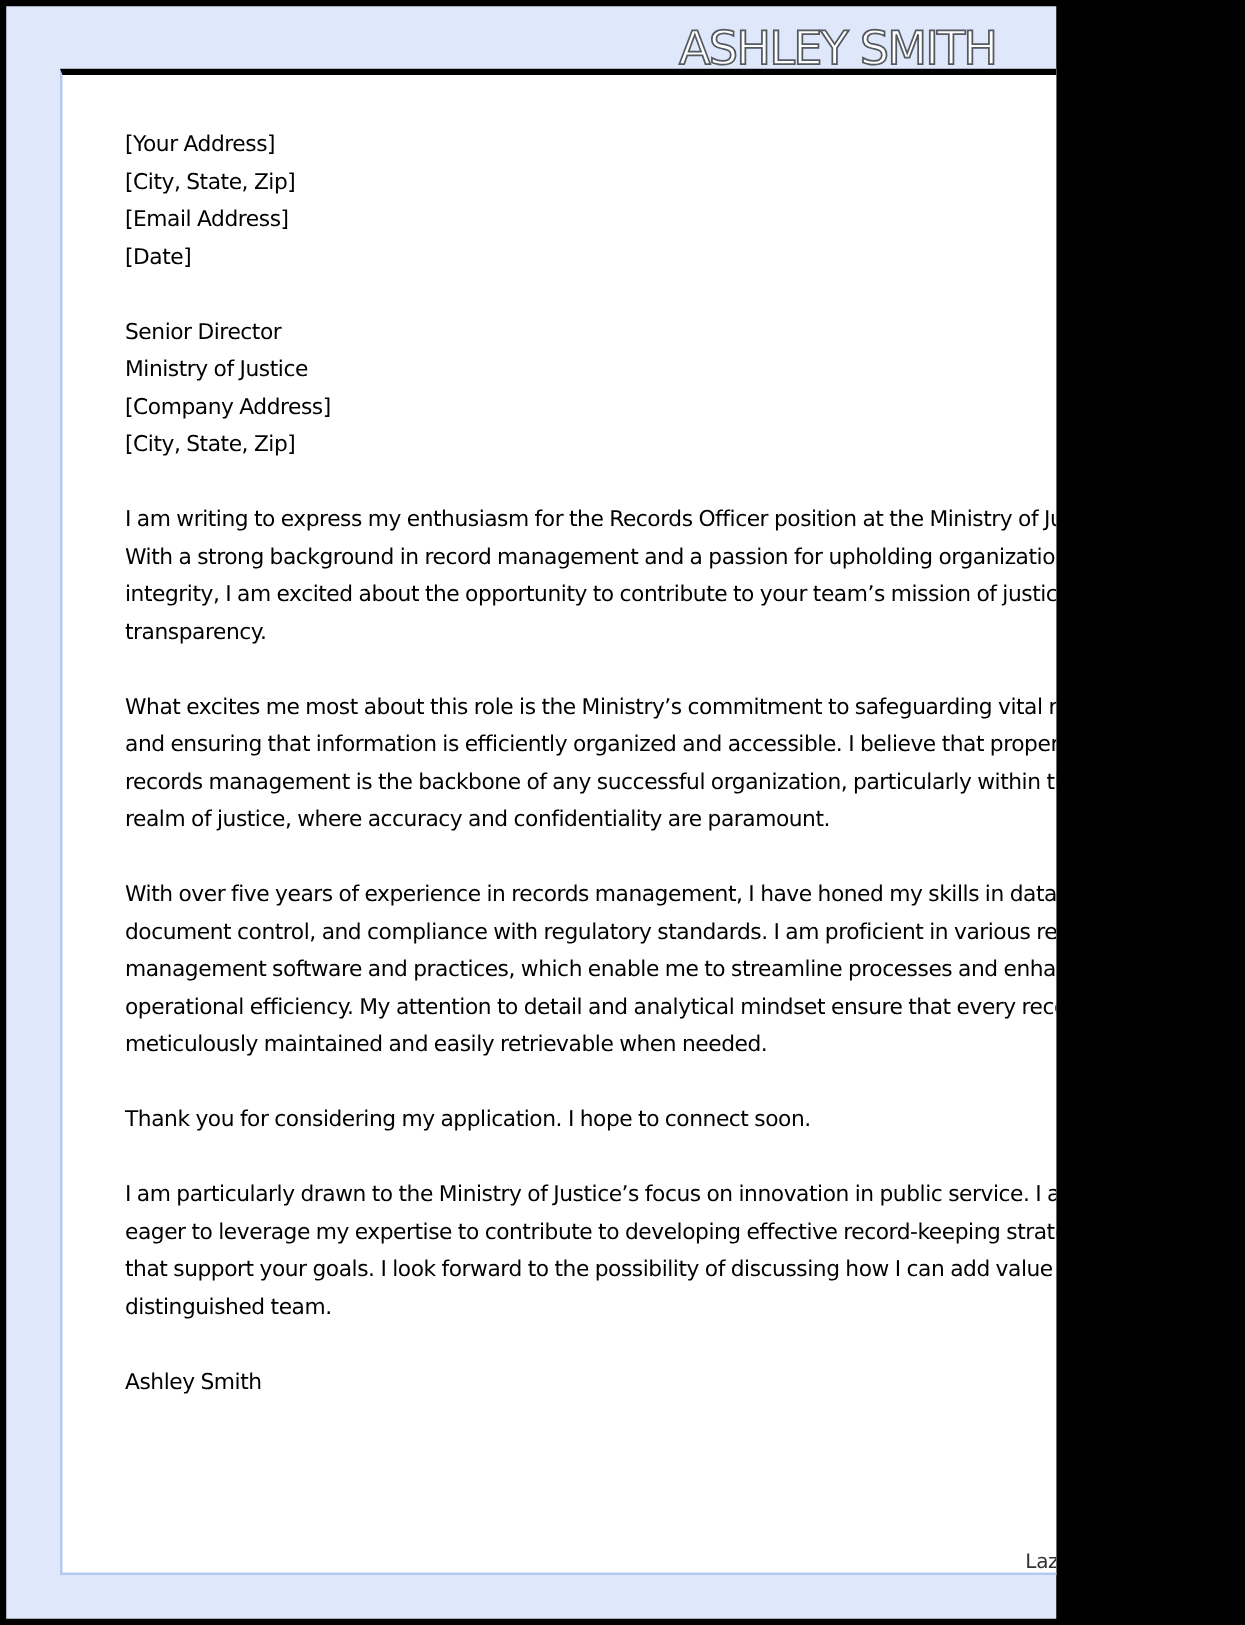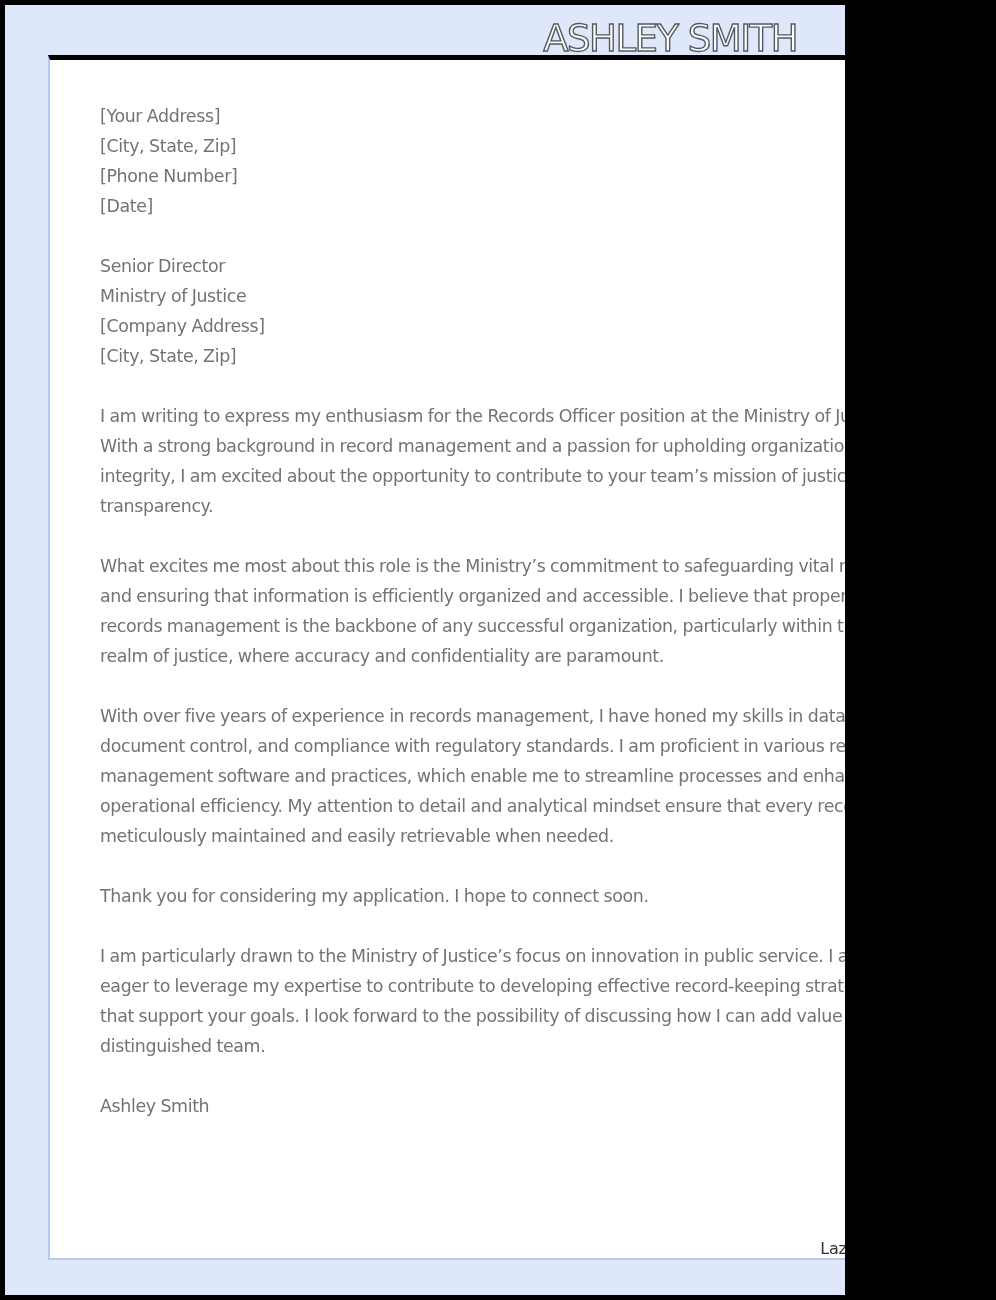--- a/index.html
+++ b/index.html
@@ -49,21 +49,21 @@
       box-sizing: border-box;
     }
     .letter {
       position: absolute;
       left: 95px;
       top: 96px;
       width: 810px;
       font-family: "DejaVu Sans", sans-serif;
       font-size: 17.4px;
       line-height: 30px;
-      color: #737373;
+      color: #000000;
       letter-spacing: -0.35px;
       word-spacing: -0.5px;
     }
     .letter .line {
       display: block;
       white-space: nowrap;
     }
     .letter .block {
       margin: 0 0 30px 0;
     }
@@ -90,21 +90,21 @@
 
   <div class="page">
     <div class="watermark">Lazyapply.com</div>
   </div>
 
   <div class="letter">
 
     <div class="block">
       <span class="line">[Your Address]</span>
       <span class="line">[City, State, Zip]</span>
-      <span class="line">[Phone Number]</span>
+      <span class="line">[Email Address]</span>
       <span class="line">[Date]</span>
     </div>
 
     <div class="block">
       <span class="line">Senior Director</span>
       <span class="line">Ministry of Justice</span>
       <span class="line">[Company Address]</span>
       <span class="line">[City, State, Zip]</span>
     </div>
 

